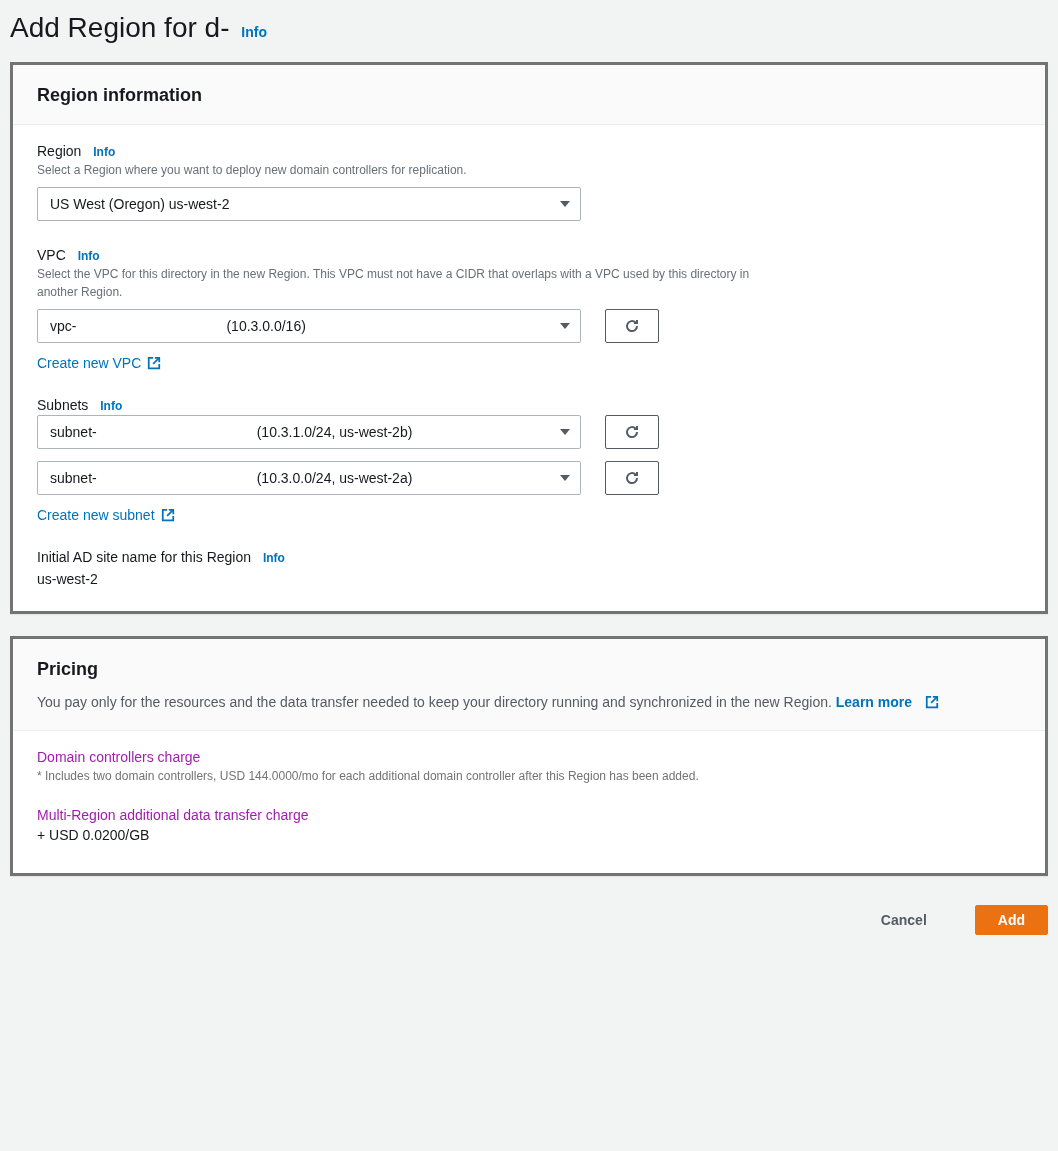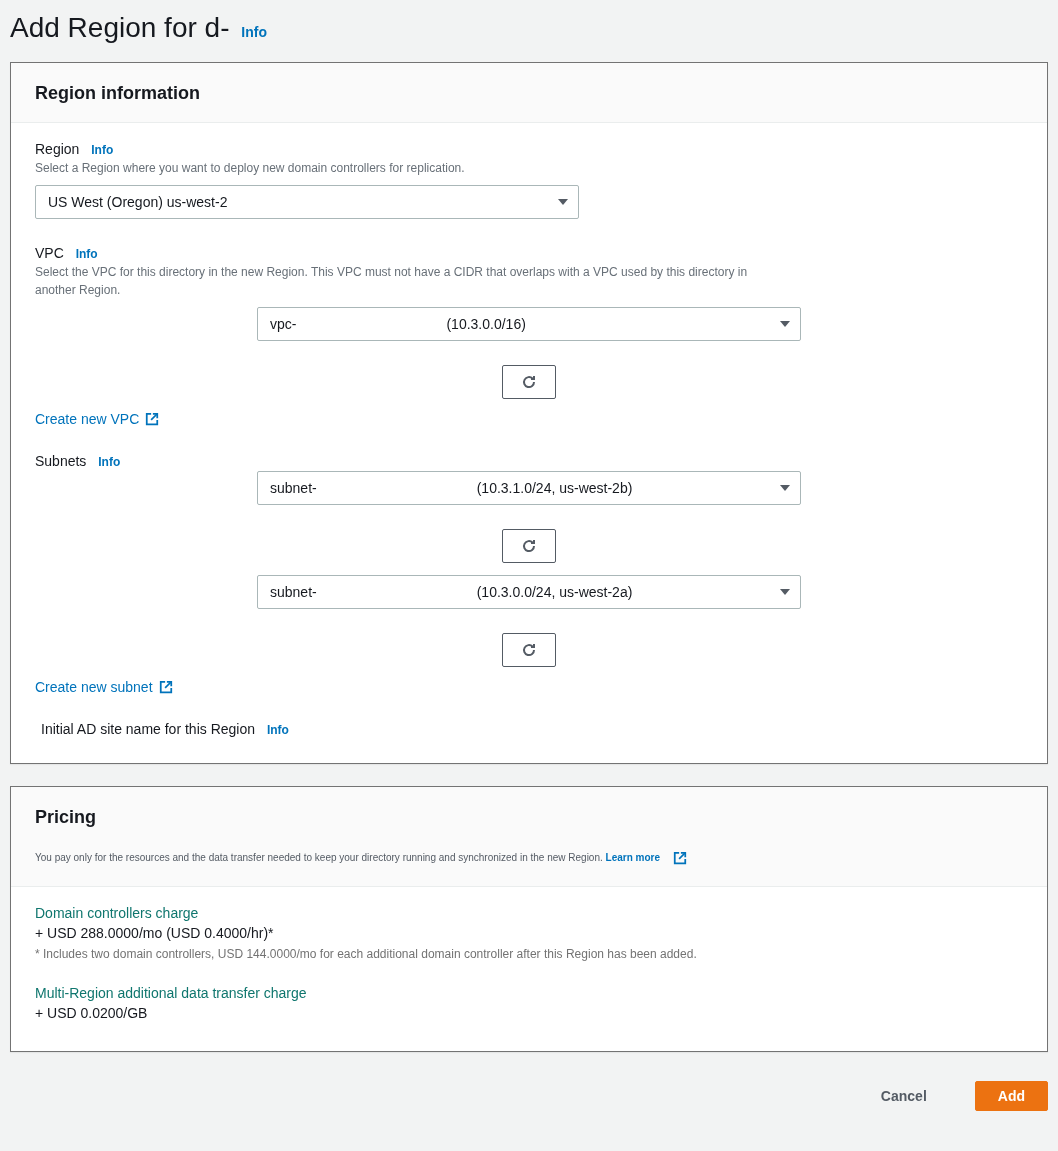--- a/index.html
+++ b/index.html
@@ -32,63 +32,62 @@
     }
     .info-link.small { font-size: 12px; }
     .page-subtitle {
       color: #545b64;
       font-size: 14px;
       margin: 6px 0 0 0;
       line-height: 20px;
     }
     .panel {
       background: #fff;
-      border: 1px solid #737373;
+      border: 3px solid #737373;
       box-shadow: 0 1px 1px rgba(0,0,0,0.05);
       margin-bottom: 22px;
     }
     .panel-header {
       padding: 20px 24px 18px 24px;
       border-bottom: 1px solid #eaeded;
       background: #fafafa;
     }
     .panel-header h2 {
       font-size: 18px;
       font-weight: 700;
       margin: 0;
       color: #16191f;
     }
     .panel-header .panel-sub {
       color: #545b64;
-      font-size: 10px;
-      margin-top: 20px;
+      font-size: 14px;
+      margin-top: 12px;
       line-height: 20px;
     }
     .panel-body { padding: 18px 24px 24px 24px; }
     .field { margin-bottom: 26px; }
-    .field:last-child { margin-bottom: 0; margin-left: 6px; }
+    .field:last-child { margin-bottom: 0; }
     .field-label {
       font-size: 14px;
       color: #16191f;
       font-weight: 400;
       margin-bottom: 2px;
     }
     .field-desc {
       font-size: 12px;
       color: #687078;
       margin: 2px 0 8px 0;
       line-height: 18px;
       max-width: 740px;
     }
     .select-row {
       display: flex;
       align-items: center;
       gap: 24px;
       margin-bottom: 12px;
-      flex-direction: column;
     }
     .select-row:last-of-type { margin-bottom: 8px; }
     .select-box {
       position: relative;
       width: 544px;
       height: 34px;
       border: 1px solid #aab7b8;
       border-radius: 2px;
       background: #fff;
       display: flex;
@@ -125,21 +124,21 @@
       font-weight: 400;
       font-size: 14px;
       cursor: pointer;
       display: inline-flex;
       align-items: center;
       gap: 6px;
       margin-top: 4px;
     }
     .external-icon { width: 14px; height: 14px; stroke: #0073bb; stroke-width: 2; fill: none; }
     .static-value { font-size: 14px; color: #16191f; margin-top: 6px; }
-    .pricing-row-label { font-size: 14px; color: #0f766e; margin-bottom: 4px; }
+    .pricing-row-label { font-size: 14px; color: #a21caf; margin-bottom: 4px; }
     .pricing-row-value { font-size: 14px; color: #16191f; font-weight: 400; margin-bottom: 6px;}
     .pricing-footnote { font-size: 12px; color: #737373; margin-bottom: 24px;}
     .footer-actions {
       display: flex; justify-content: flex-end; gap: 36px; padding: 6px 0 14px 0;
       align-items: center;
     }
     .btn-cancel {
       background: transparent; border: none; color: #545b64; font-size: 14px;
       font-weight: 700; cursor: pointer; padding: 8px 12px;
     }
@@ -248,20 +247,21 @@
               <path d="M14 2L7 9"></path>
           </svg>
         </a>
       </div>
 
       <div class="field">
         <div class="field-label">
           <span>Initial AD site name for this Region</span>
           <a class="info-link small">Info</a>
         </div>
+        <div class="static-value">us-west-2</div>
       </div>
 
     </div>
   </div>
 
   <div class="panel">
     <div class="panel-header">
       <h2>Pricing</h2>
       <div class="panel-sub">
         <span>You pay only for the resources and the data transfer needed to keep your directory running and synchronized in the new Region.</span>
@@ -270,21 +270,20 @@
           <svg class="external-icon" viewBox="0 0 16 16">
             <path d="M7 2H2v12h12V9"></path>
               <path d="M9 2h5v5"></path>
               <path d="M14 2L7 9"></path>
           </svg>
         </span>
       </div>
     </div>
     <div class="panel-body">
       <div class="pricing-row-label">Domain controllers charge</div>
-      <div class="pricing-row-value">+ USD 288.0000/mo (USD 0.4000/hr)*</div>
       <div class="pricing-footnote">* Includes two domain controllers, USD 144.0000/mo for each additional domain controller after this Region has been added.</div>
 
       <div class="pricing-row-label">Multi-Region additional data transfer charge</div>
       <div class="pricing-row-value">+ USD 0.0200/GB</div>
     </div>
   </div>
 
   <div class="footer-actions">
     <button class="btn-cancel">Cancel</button>
     <button class="btn-primary">Add</button>

